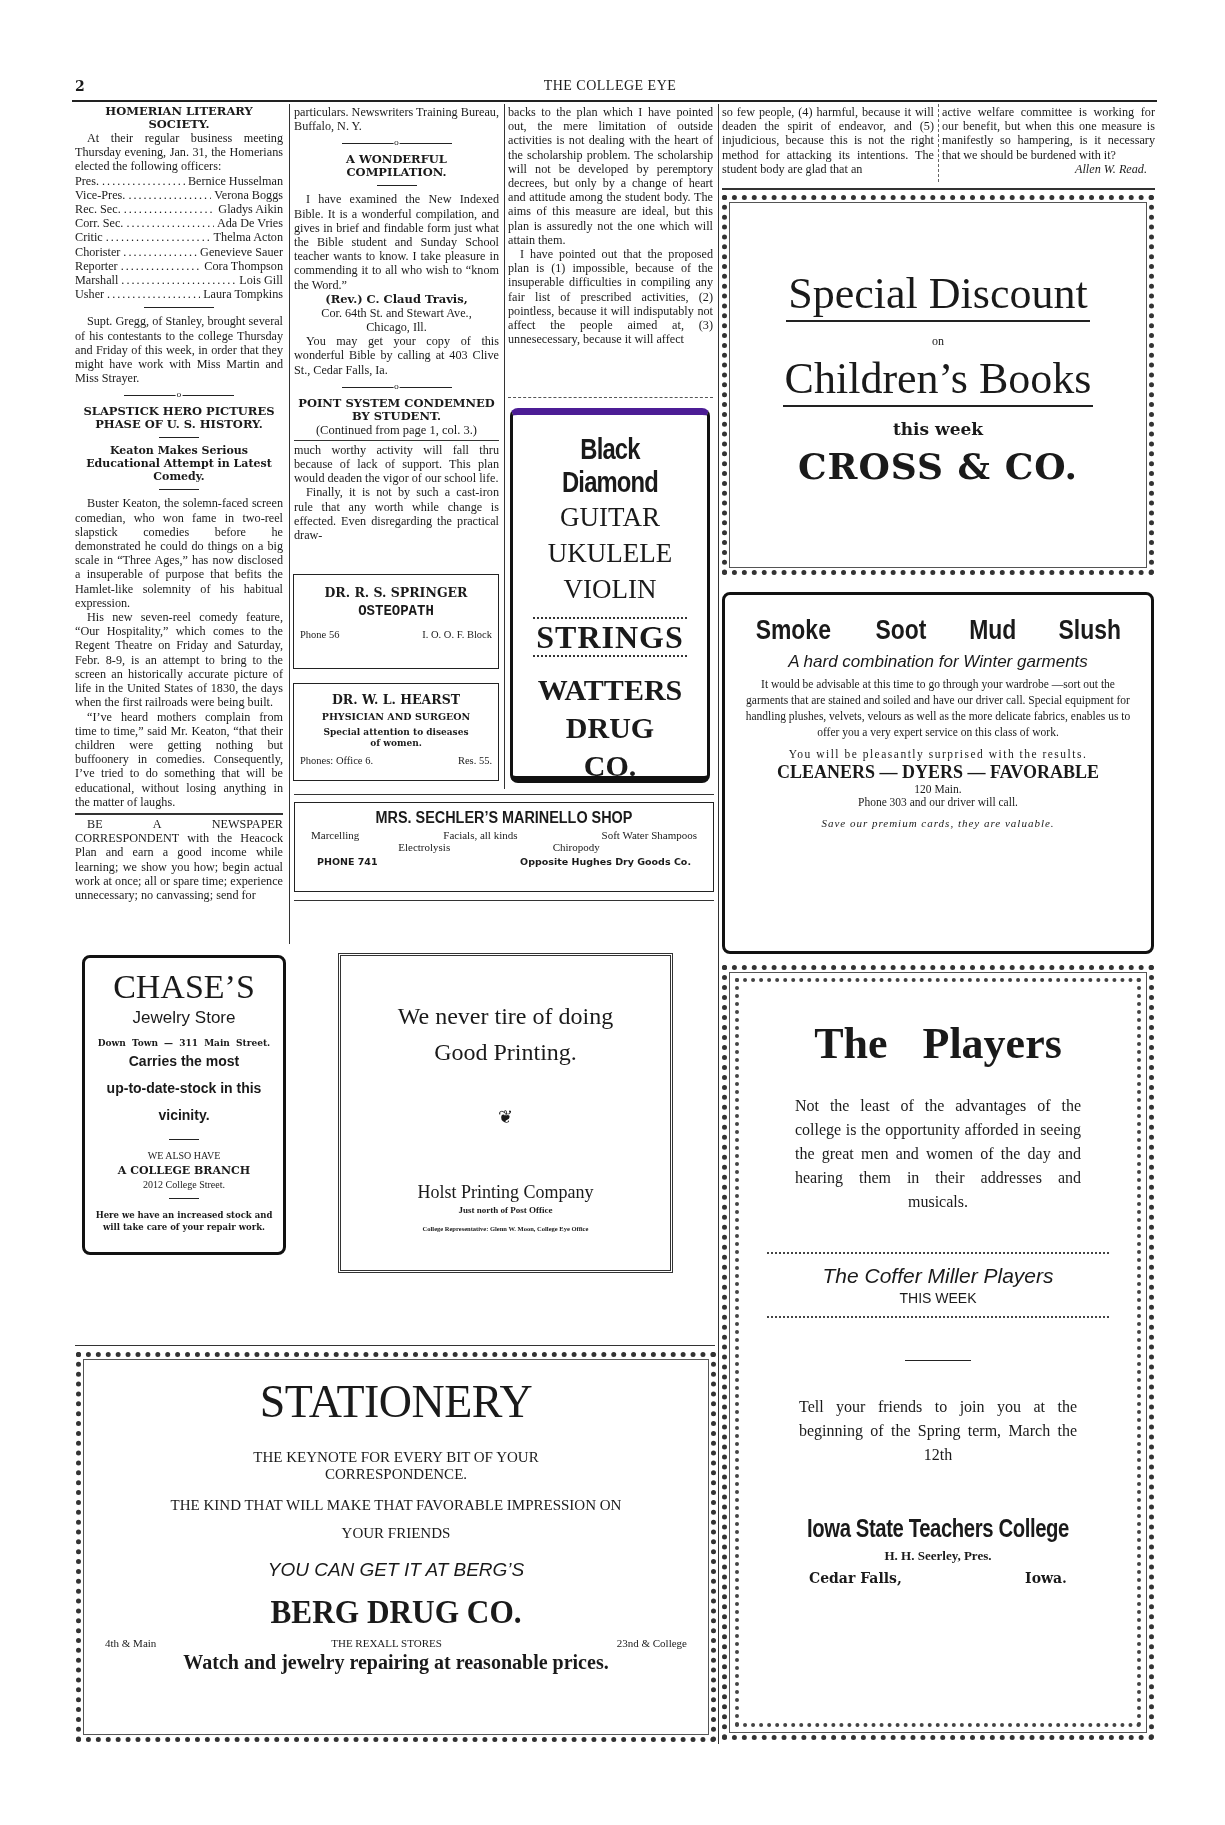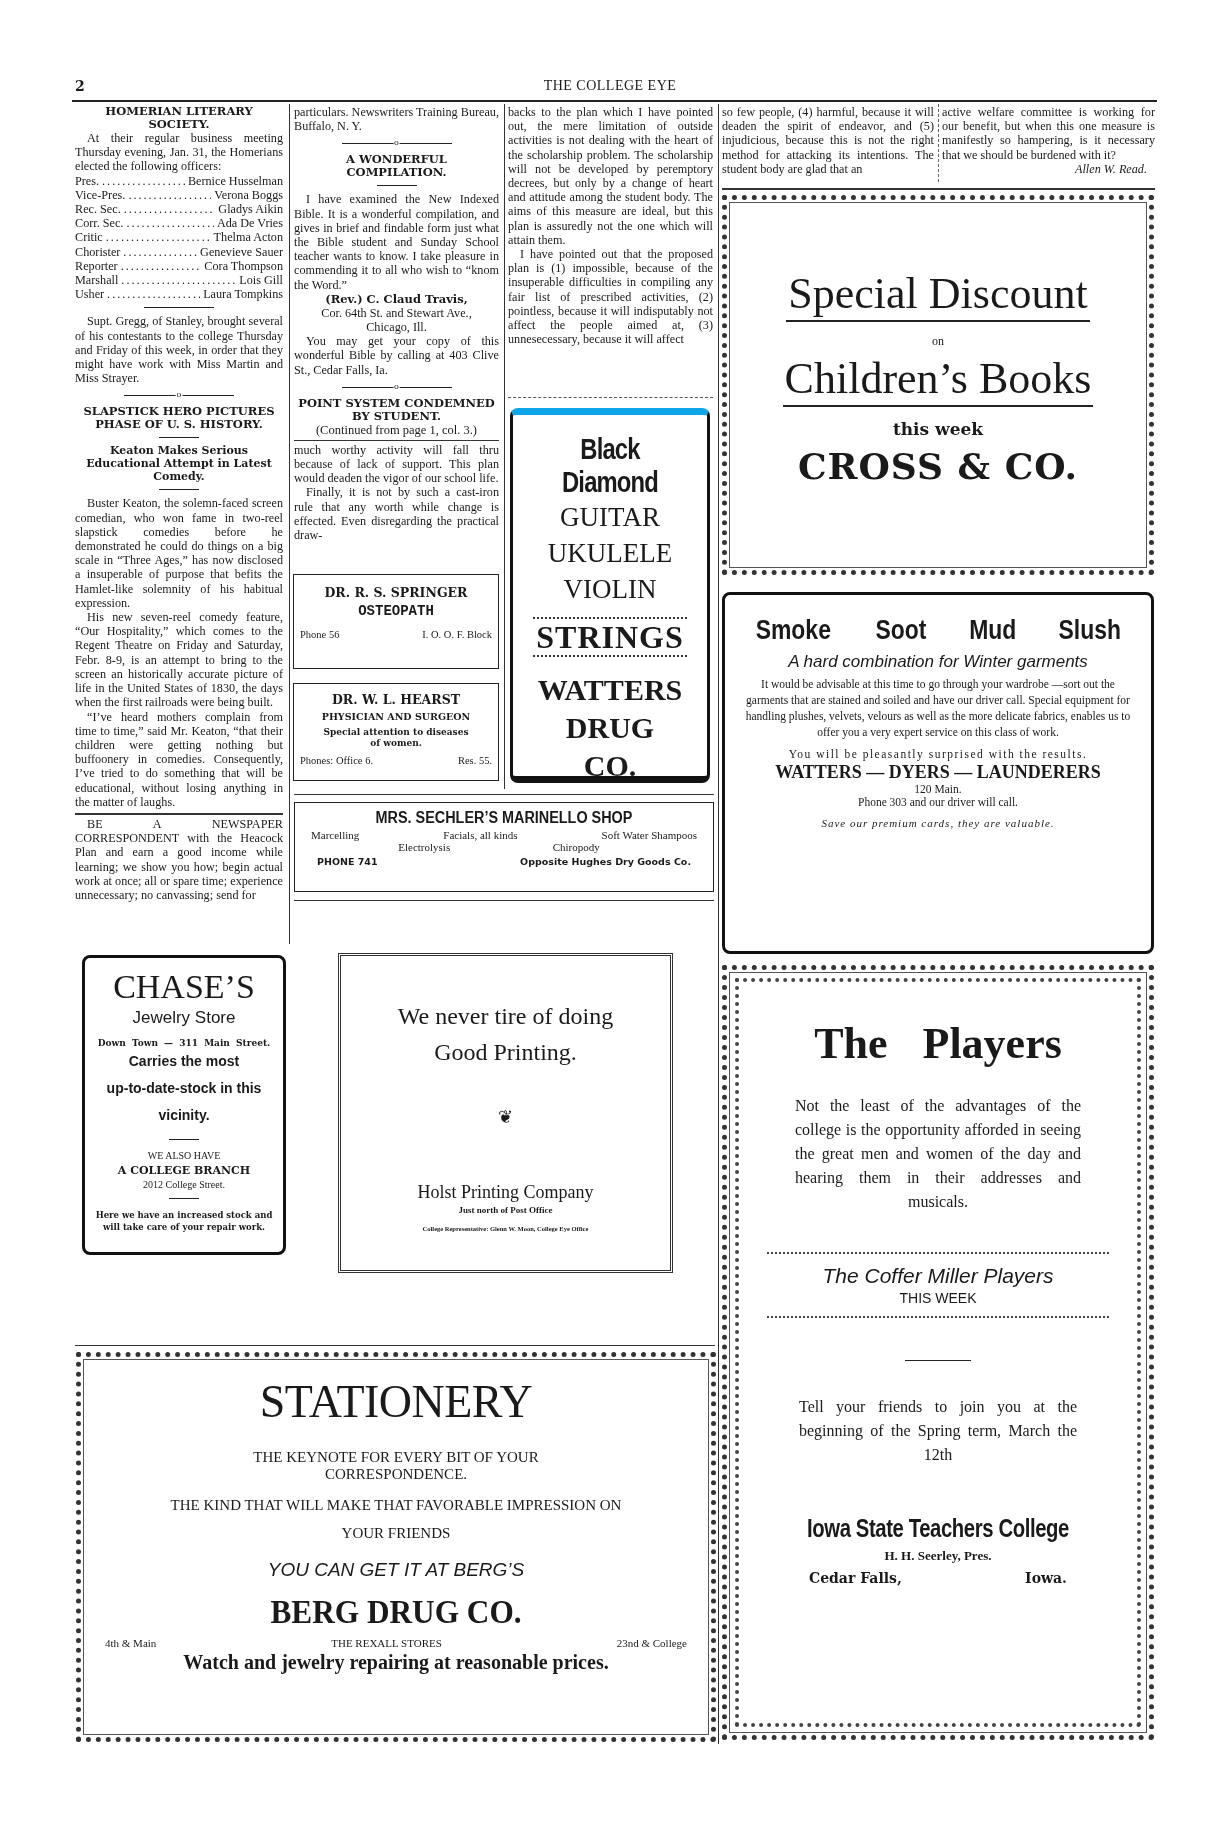--- a/index.html
+++ b/index.html
@@ -162,21 +162,21 @@
 </div>
 
 <div class="abs" style="left:508px;top:105px;width:205px;">
   <div class="txt">
     <p style="text-indent:0">backs to the plan which I have pointed out, the mere limitation of outside activities is not dealing with the heart of the scholarship problem. The scholarship will not be developed by peremptory decrees, but only by a change of heart and attitude among the student body. The aims of this measure are ideal, but this plan is assuredly not the one which will attain them.</p>
     <p>I have pointed out that the proposed plan is (1) impossible, because of the insuperable difficulties in compiling any fair list of prescribed activities, (2) pointless, because it will indisputably not affect the people aimed at, (3) unnesecessary, because it will affect</p>
   </div>
 </div>
 <div class="hline" style="left:508px;top:397px;width:205px;border-top:1px dashed #555;"></div>
 
-<div class="thickbox" style="left:510px;top:408px;width:200px;height:375px;border-top:7px solid #0ea5e9;border-bottom:7px solid #111;padding-top:18px;">
+<div class="thickbox" style="left:510px;top:408px;width:200px;height:375px;border-top:7px solid #4c1d95;border-bottom:7px solid #111;padding-top:18px;">
   <div class="center cond" style="font-weight:bold;font-size:29px;letter-spacing:-1px;transform:scaleX(0.82);">Black Diamond</div>
   <div id="watters-items">
       <div class="center serif" style="font-size: 27px; line-height: 36px;">GUITAR</div>
       <div class="center serif" style="font-size: 27px; line-height: 36px;">UKULELE</div>
       <div class="center serif" style="font-size: 27px; line-height: 36px;">VIOLIN</div>
     </div>
   <div style="margin:10px 20px 0;border-top:2px dotted #333;"></div>
   <div class="center serif" style="font-weight:bold;font-size:32px;line-height:36px;letter-spacing:1px;">STRINGS</div>
   <div style="margin:0 20px;border-top:2px dotted #333;"></div>
   <div id="watters-co" style="margin-top:14px;">
@@ -208,21 +208,21 @@
 <div class="thickbox" style="left:722px;top:592px;width:432px;height:362px;padding:20px 20px;">
   <div id="mitze-words" style="display:flex;justify-content:space-between;padding:0 4px;">
       <span class="cond" style="font-weight: bold; font-size: 27px; transform: scaleX(0.85); display: inline-block;">Smoke</span>
       <span class="cond" style="font-weight: bold; font-size: 27px; transform: scaleX(0.85); display: inline-block;">Soot</span>
       <span class="cond" style="font-weight: bold; font-size: 27px; transform: scaleX(0.85); display: inline-block;">Mud</span>
       <span class="cond" style="font-weight: bold; font-size: 27px; transform: scaleX(0.85); display: inline-block;">Slush</span>
     </div>
   <div class="center" style="font-style:italic;font-size:17px;margin-top:6px;font-family:'Liberation Sans',sans-serif;">A hard combination for Winter garments</div>
   <div class="txt" style="text-align:center;font-size:11.5px;line-height:16px;margin-top:4px;">It would be advisable at this time to go through your wardrobe —sort out the garments that are stained and soiled and have our driver call. Special equipment for handling plushes, velvets, velours as well as the more delicate fabrics, enables us to offer you a very expert service on this class of work.</div>
   <div class="center serif" style="font-size:11.5px;margin-top:8px;letter-spacing:1.5px;">You will be pleasantly surprised with the results.</div>
-  <div class="center serif" style="font-weight:bold;font-size:18px;margin-top:2px;">WATTERS — DYERS — LAUNDERERS</div>
+  <div class="center serif" style="font-weight:bold;font-size:18px;margin-top:2px;">CLEANERS — DYERS — FAVORABLE</div>
   <div class="center serif" style="font-size:11.5px;line-height:13px;">120 Main.</div>
   <div class="center serif" style="font-size:11.5px;line-height:13px;">Phone 303 and our driver will call.</div>
   <div class="center serif" style="font-style:italic;font-size:11px;margin-top:8px;letter-spacing:1px;">Save our premium cards, they are valuable.</div>
 </div>
 
 <div class="hline" style="left:294px;top:794px;width:420px;"></div>
 <div class="box" style="left:294px;top:802px;width:420px;height:90px;padding:6px 12px;">
   <div class="center cond" style="font-size:16px;font-weight:bold;transform:scaleX(0.9);">MRS. SECHLER’S MARINELLO SHOP</div>
   <div style="display:flex;justify-content:space-between;font-size:11px;font-family:'Liberation Serif',serif;margin-top:2px;padding:0 4px;">
     <span>Marcelling</span>

